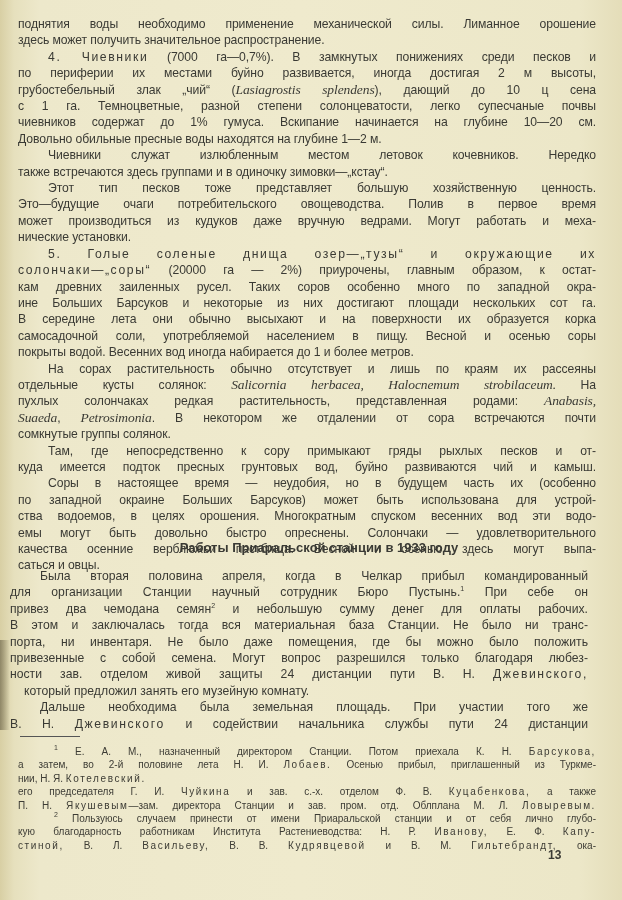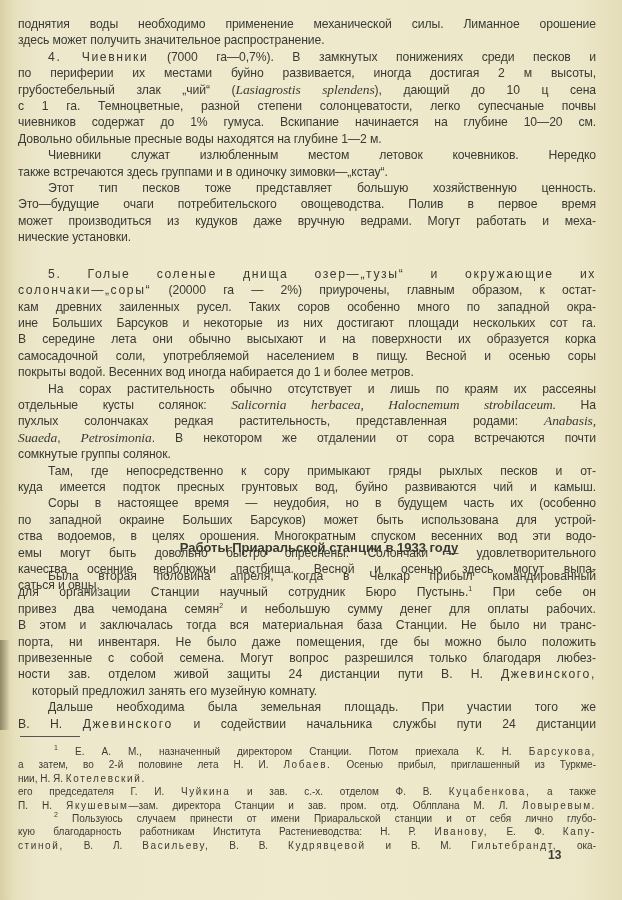--- a/index.html
+++ b/index.html
@@ -18,27 +18,27 @@
       position: absolute; left: 0; top: 640px; width: 10px; height: 90px;
       background: linear-gradient(90deg, #8f8767, rgba(200,190,150,0));
     }
     .body-text {
       position: absolute; left: 18px; top: 16px; width: 578px;
       font-size: 12.2px; line-height: 16.4px; letter-spacing: -0.1px;
     }
     .line { white-space: nowrap; display: block; text-align: justify; text-align-last: justify; }
     .line.last { text-align-last: left; }
     .indent { padding-left: 30px; }
-    .spaced { letter-spacing: 1.6px; margin-top: 20px; }
+    .spaced { letter-spacing: 1.6px; }
     i { font-family: "Liberation Serif", serif; font-size: 13.5px; }
     .heading {
       position: absolute; left: 0; width: 622px; top: 540px;
       text-align: center; font-weight: bold; font-size: 13px; margin-left: 8px;
     }
-    .section2 { position: absolute; left: 18px; top: 568px; width: 578px; font-size: 12.2px; line-height: 16.4px; }
+    .section2 { position: absolute; left: 10px; top: 568px; width: 578px; font-size: 12.2px; line-height: 16.4px; }
     .rule { position: absolute; left: 20px; top: 736px; width: 60px; border-top: 1px solid #555; }
     .notes {
       position: absolute; left: 18px; top: 745px; width: 578px;
       font-size: 10px; line-height: 13.4px; color: #3d3c35;
     }
     .notes .indent { padding-left: 36px; }
     .page-num { position: absolute; left: 548px; top: 848px; font-size: 12px; font-weight: bold; }
     sup { font-size: 7px; vertical-align: 5px; line-height: 0; }
   </style>
 </head>

